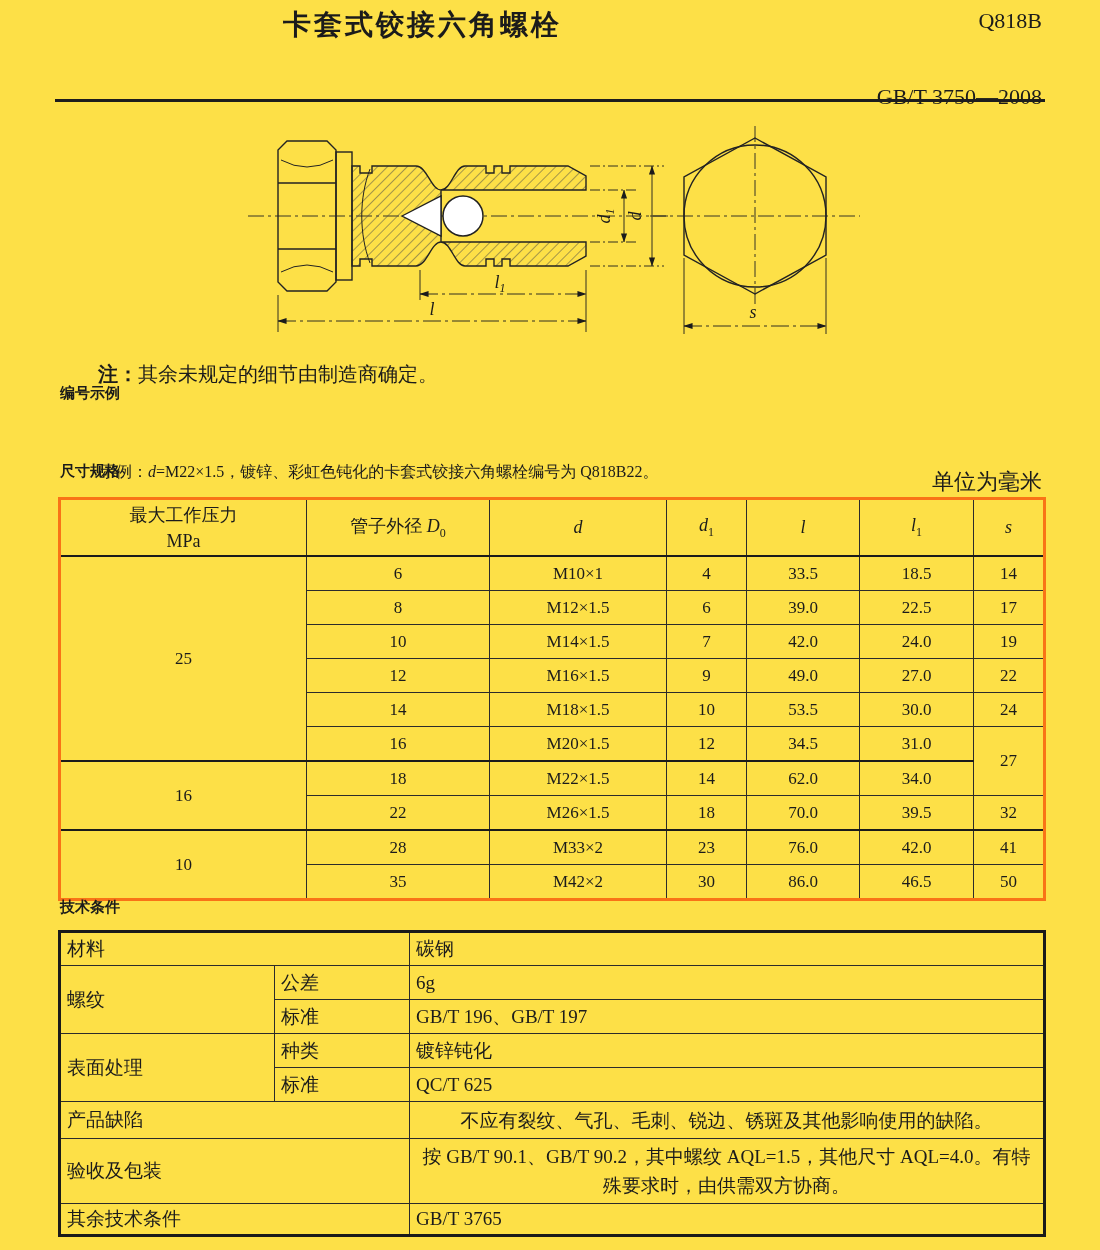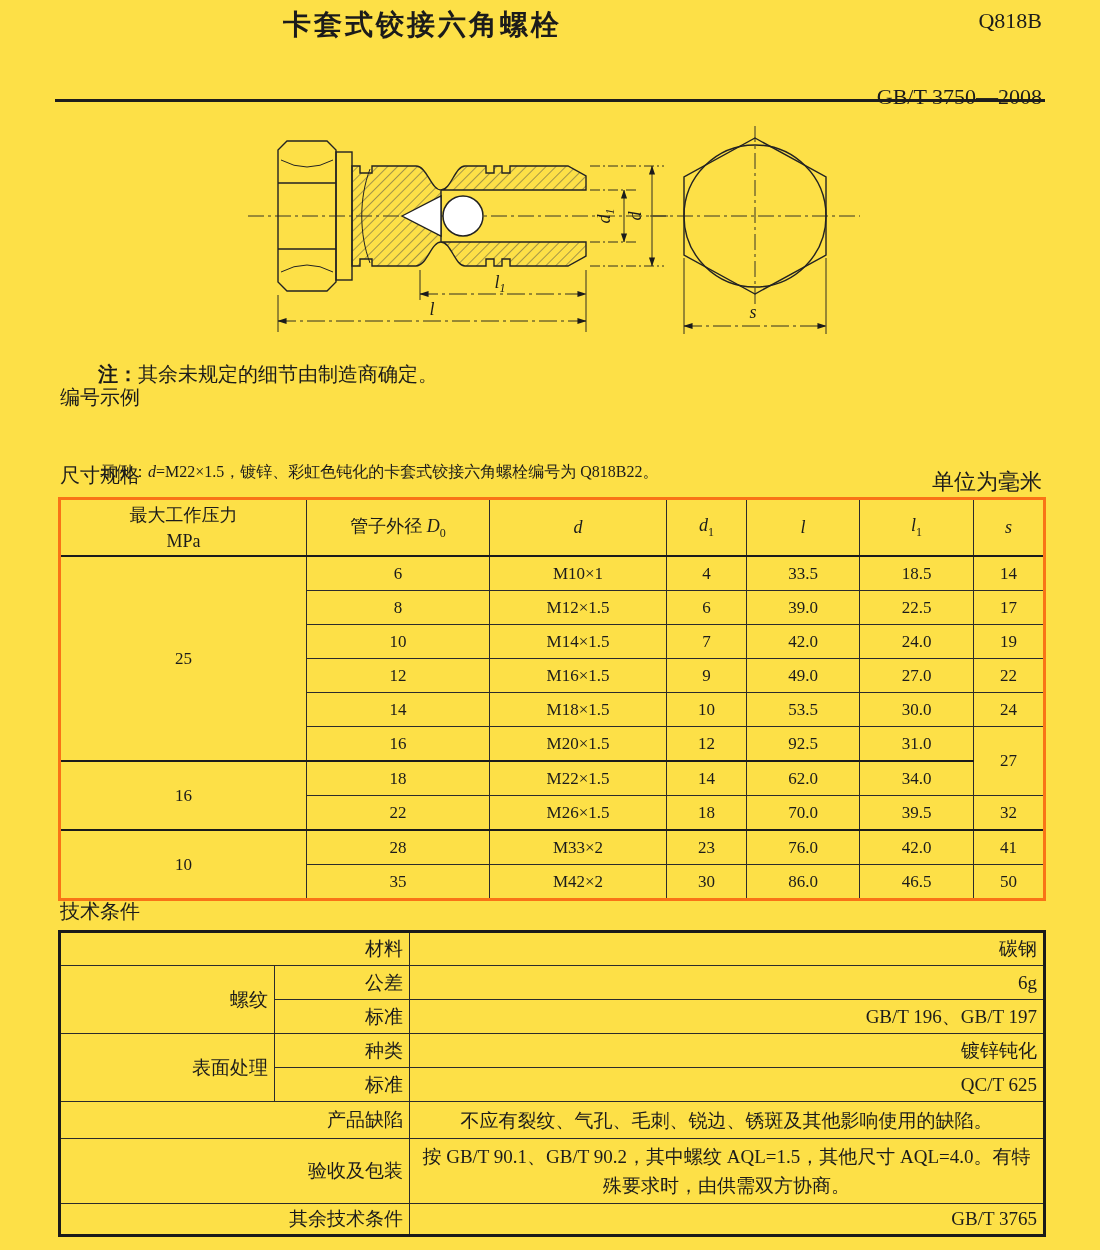--- a/index.html
+++ b/index.html
@@ -13,21 +13,21 @@
     left:283px; top:6px; font-size:28px; font-weight:bold; letter-spacing:3px;
     font-family:"Liberation Sans","DejaVu Sans",sans-serif;
   }
   .part-code{ right:58px; top:8px; font-size:22px; }
   .std-code{ right:58px; top:56px; font-size:22px;margin-top:28px; }
   .top-rule{ left:55px; top:99px; width:990px; height:3px; background:#1d1d1d; }
 
   .note-line{ left:98px; top:361px; font-size:20px; }
   .note-line b{ font-weight:bold; }
   .sec-heading{
-    font-size:20px; font-weight:normal;
+    font-size:15px; font-weight:bold;
     font-family:"Liberation Sans","DejaVu Sans",sans-serif;
   }
   .h-numbering{ left:60px; top:384px; }
   .example-line{ left:100px; top:427px; font-size:16px;margin-top:35px; }
   .h-spec{ left:60px; top:462px; }
   .unit-note{ right:58px; top:467px; font-size:22px; }
   .h-tech{ left:60px; top:898px; }
 
   .var{ font-style:italic; font-family:"Liberation Serif","DejaVu Serif",serif; }
   sub{ font-size:12px; }
@@ -40,21 +40,21 @@
   }
   .spec{ border:3px solid #f97316; }
   .spec thead th{ height:55px; font-size:18px; font-weight:normal; border-bottom:2px solid #1a1a1a; }
   .spec tbody td{ height:33px; }
   .spec tr.grp td{ border-top:2px solid #1a1a1a; }
   .hdr-2line div{ line-height:26px; }
 
   .tech{ left:58px; top:930px; width:985px; font-size:19px; }
   .tech{ border:3px solid #1a1a1a; }
   .tech td{
-    border:1px solid #2b2b2b; text-align:right; vertical-align:middle; padding:0 6px;
+    border:1px solid #2b2b2b; text-align:left; vertical-align:middle; padding:0 6px;
   }
   .tech tr{ height:34px; }
   .tech tr.r-defect{ height:37px; }
   .tech tr.r-tall{ height:65px; }
   .tech tr.r-last{ height:32px; }
   .tech td.left{ text-align:center; padding:2px 12px; line-height:29px; }
 
   svg text{ font-family:"Liberation Serif","DejaVu Serif",serif; }
   .dimtext{ font-style:italic; font-size:18px; fill:#1b1b1b; }
 </style>
@@ -218,21 +218,21 @@
         <td>M18×1.5</td>
         <td>10</td>
         <td>53.5</td>
         <td>30.0</td>
         <td>24</td>
       </tr>
       <tr>
         <td>16</td>
         <td>M20×1.5</td>
         <td>12</td>
-        <td>92.5</td>
+        <td>34.5</td>
         <td>31.0</td>
         <td rowspan="2">27</td>
       </tr>
       <tr class="grp">
         <td rowspan="2">16</td>
         <td>18</td>
         <td>M22×1.5</td>
         <td>14</td>
         <td>62.0</td>
         <td>34.0</td>

